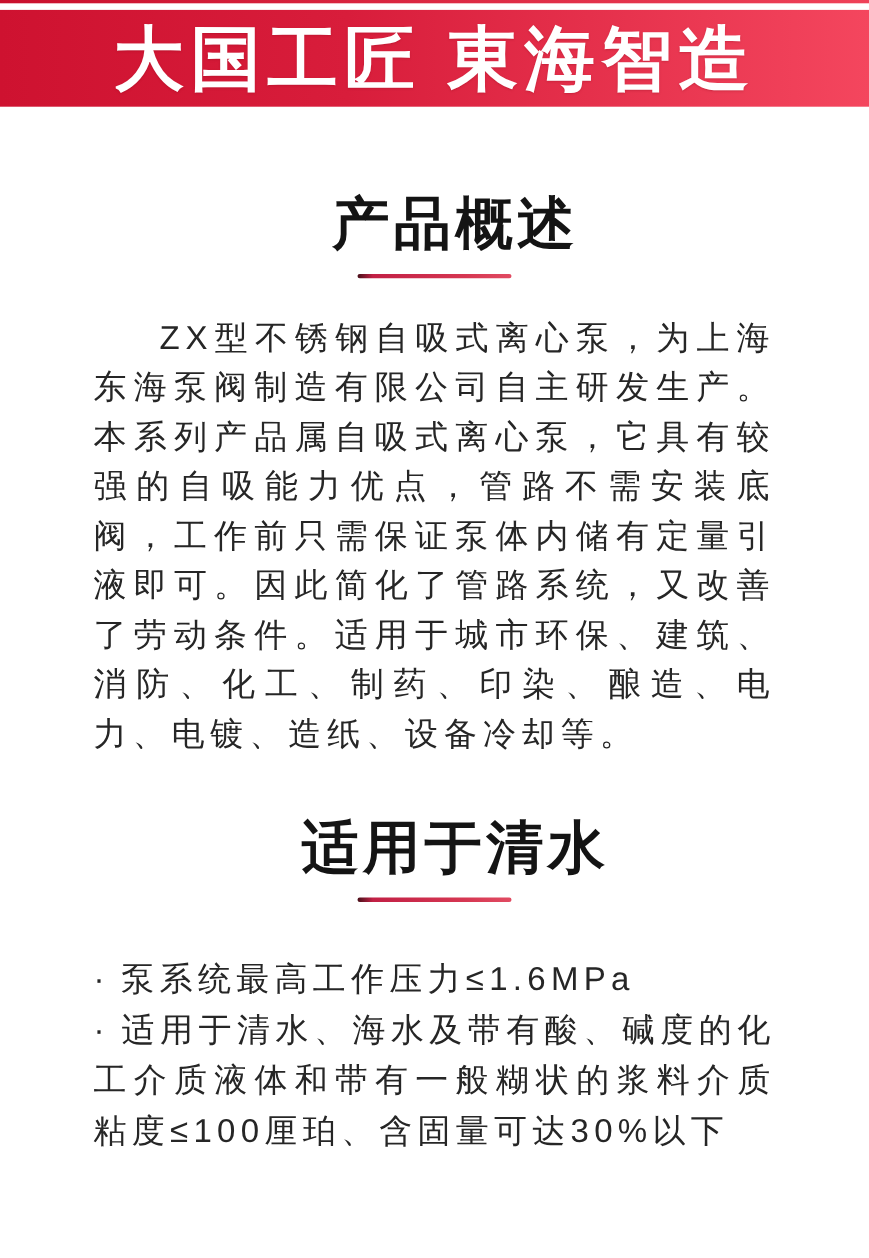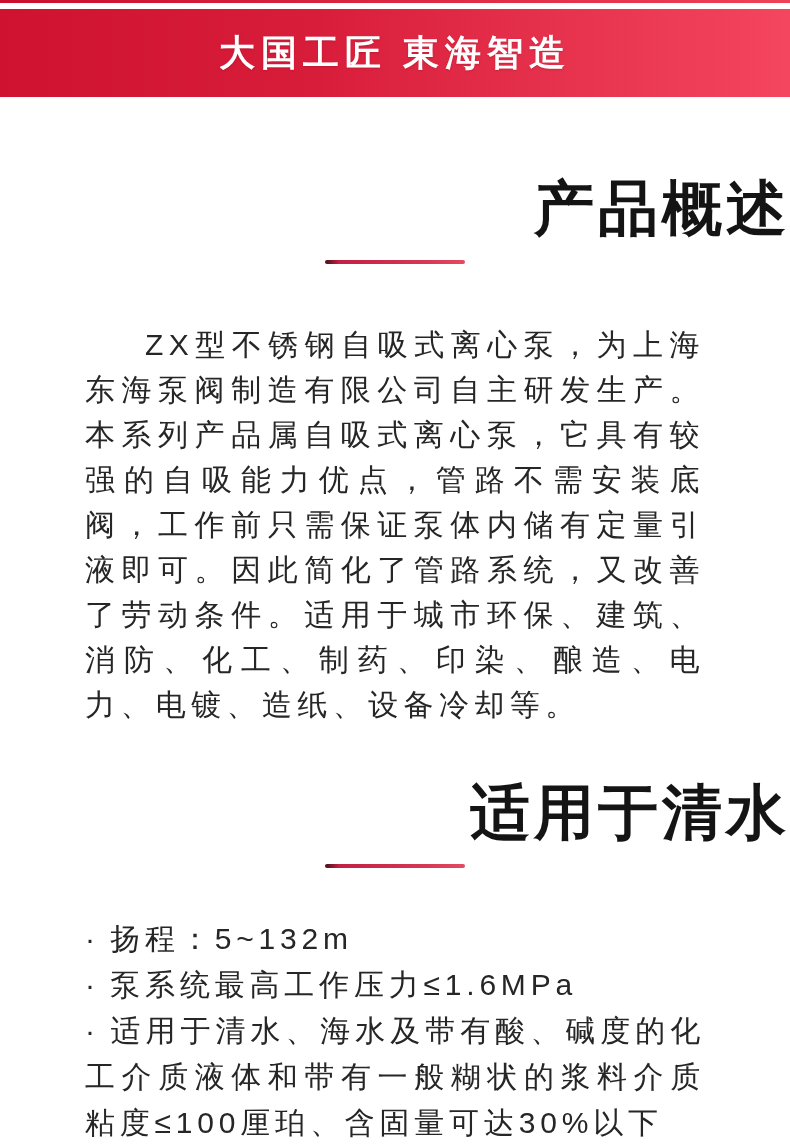--- a/index.html
+++ b/index.html
@@ -26,31 +26,31 @@
     margin-top: 6px;
     height: 88px;
     width: 100%;
     background: linear-gradient(90deg, #ce1230 0%, #d81d3b 40%, #f4465e 100%);
     display: flex;
     align-items: center;
     justify-content: center;
   }
   .banner-title {
     color: #ffffff;
-    font-size: 36px;
+    font-size: 64px;
     font-weight: 700;
     letter-spacing: 6px;
     text-shadow: 0 1px 2px rgba(120,0,20,0.25);
     white-space: nowrap;
   }
 
   
   .section-title {
-    text-align: right;
-    font-size: 60px;
+    text-align: center;
+    font-size: 52px;
     font-weight: 700;
     color: #141414;
     letter-spacing: 4px;
     margin-left: 38px;
   }
   .title-overview { margin-top: 72px; }
   .title-work { margin-top: 46px; }
   .title-underline {
     width: 140px;
     height: 4px;
@@ -59,21 +59,21 @@
     border-radius: 2px;
   }
 
   
   .content {
     width: 620px;
     margin: 0 auto;
     color: #262626;
   }
   .overview-paragraph {
-    margin-top: 58px;
+    margin-top: 32px;
     font-size: 30px;
     line-height: 45px;
     letter-spacing: 0.18em;
     text-align: justify;
     text-justify: inter-character;
     text-indent: 2em;
   }
   .bullet-list {
     margin-top: 48px;
     font-size: 30px;
@@ -104,18 +104,17 @@
   <div class="title-underline"></div>
 
   <div class="content">
     <p class="overview-paragraph">ZX型不锈钢自吸式离心泵，为上海东海泵阀制造有限公司自主研发生产。本系列产品属自吸式离心泵，它具有较强的自吸能力优点，管路不需安装底阀，工作前只需保证泵体内储有定量引液即可。因此简化了管路系统，又改善了劳动条件。适用于城市环保、建筑、消防、化工、制药、印染、酿造、电力、电镀、造纸、设备冷却等。</p>
   </div>
 
   <h1 class="section-title title-work">适用于清水</h1>
   <div class="title-underline"></div>
 
   <div class="content bullet-list">
-    <div class="bullet-item"><span class="dot">·</span><span>扬程：5~132m</span></div>
     <div class="bullet-item"><span class="dot">·</span><span>泵系统最高工作压力≤1.6MPa</span></div>
     <div class="bullet-item"><span class="dot">·</span><span>适用于清水、海水及带有酸、碱度的化工介质液体和带有一般糊状的浆料介质粘度≤100厘珀、含固量可达30%以下</span></div>
   </div>
 
 </div>
 
 </body></html>

